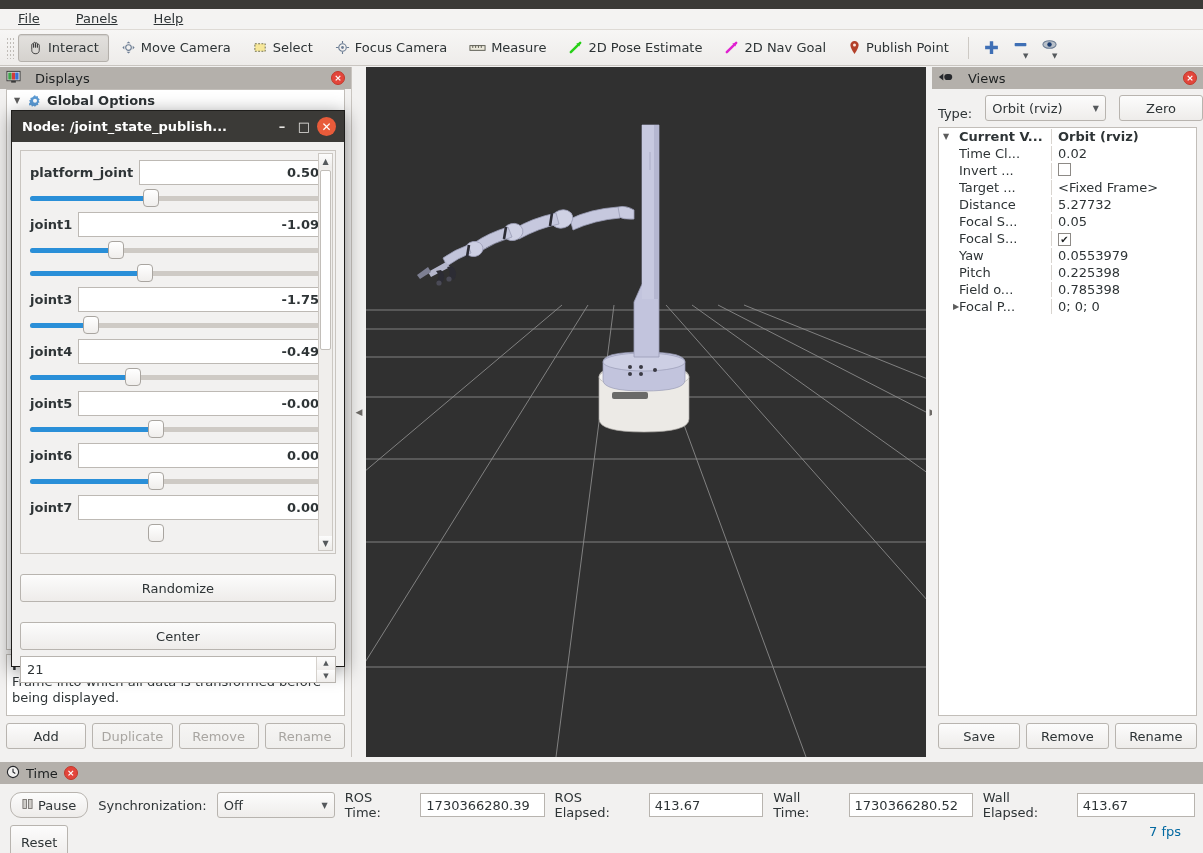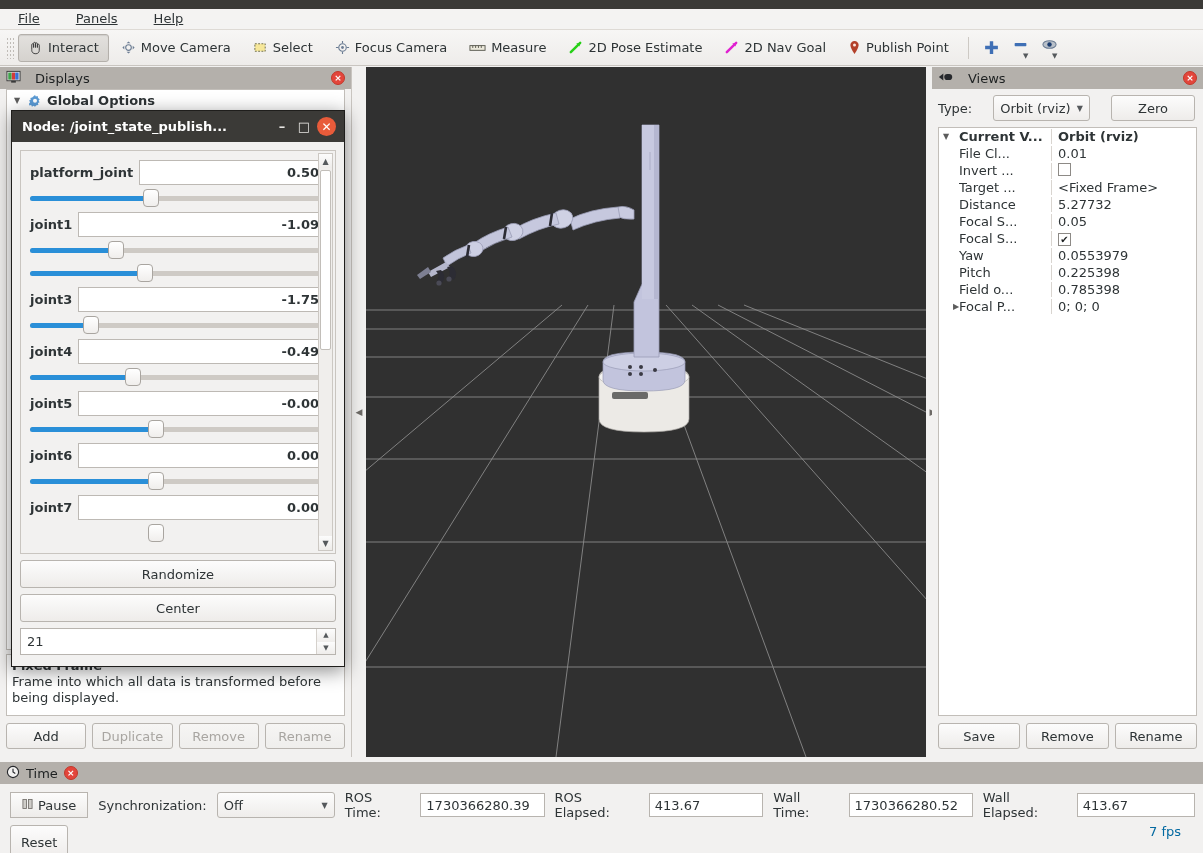--- a/index.html
+++ b/index.html
@@ -119,21 +119,21 @@
     color: #6d6a66; font-size: 9px;
   }
   .splitter-l { left: 352px; }
   .splitter-r { left: 926px; }
 
   
   #views-panel {
     position: absolute; left: 932px; top: 67px; width: 271px; height: 690px;
     background: #f2f1f0; display: flex; flex-direction: column;
   }
-  .type-row { display: flex; align-items: center; gap: 21px; padding: 6px 8px 4px 6px; }
+  .type-row { display: flex; align-items: flex-end; gap: 13px; padding: 6px 0 4px 6px; }
   .type-label { font-size: 13px; }
   .combo {
     flex: 1; height: 26px; border: 1px solid #b8b4af; border-radius: 3px;
     background: linear-gradient(#fcfcfc, #efedeb);
     display: flex; align-items: center; padding: 0 6px;
     font-size: 13px; position: relative;
   }
   .combo .cb-arrow { margin-left: auto; font-size: 8px; color: #55595c; }
   .zero-btn {
     width: 84px; height: 26px; border: 1px solid #b8b4af; border-radius: 3px;
@@ -163,21 +163,21 @@
   #time-panel {
     position: absolute; left: 0; top: 762px; width: 1203px; height: 110px;
     background: #f2f1f0;
   }
   .time-title {
     height: 22px; display: flex; align-items: center;
     background: #b4b0ab; color: #1d2021; font-size: 13px; padding: 0 6px; gap: 6px;
   }
   .time-body { display: flex; align-items: center; gap: 10px; padding: 6px 8px 0 10px; }
   .pause-btn {
-    height: 26px; padding: 0 11px; border: 1px solid #b8b4af; border-radius: 0;
+    height: 26px; padding: 0 11px; border: 1px solid #b8b4af; border-radius: 11px;
     background: linear-gradient(#fcfcfc, #eeecea); font-size: 13px;
     display: flex; align-items: center; gap: 5px;
   }
   .tfield {
     height: 24px; border: 1px solid #b8b4af; background: #ffffff;
     display: flex; align-items: center; padding: 0 5px; font-size: 13px;
   }
   .reset-row { padding: 5px 0 0 10px; display: flex; }
   .reset-btn {
     height: 26px; padding: 16px 10px; border: 1px solid #b8b4af; border-radius: 3px;
@@ -244,21 +244,21 @@
   }
   .vs-btn {
     width: 13px; height: 14px; display: flex; align-items: center;
     justify-content: center; font-size: 8px; color: #55595c;
     background: linear-gradient(#fcfcfc, #eeecea);
   }
   .vs-thumb {
     width: 11px; background: #ffffff; border: 1px solid #c2beb9; border-radius: 2px;
   }
   .dlg-btn {
-    height: 28px; margin-top: 6px; border: 1px solid #b8b4af; border-radius: 3px;
+    height: 28px; margin-top: 20px; border: 1px solid #b8b4af; border-radius: 3px;
     background: linear-gradient(#fcfcfc, #eeecea);
     display: flex; align-items: center; justify-content: center; font-size: 13px;
   }
   .spin-wrap {
     display: flex; height: 27px; margin-top: 6px;
     border: 1px solid #b8b4af; background: #ffffff; align-items: stretch;
   }
   .spin-val { flex: 1; display: flex; align-items: center; padding-left: 6px; font-size: 13px; }
   .spin-arrows {
     width: 19px; display: flex; flex-direction: column;
@@ -555,23 +555,23 @@
         <div class="prop-row bold">
           <div class="pk">
             <span class="pindent" style="font-size:8px;color:#5c5c5c">▼</span>
             <span class="klabel">Current V...</span>
           </div>
           <div class="pv">Orbit (rviz)</div>
         </div>
         <div class="prop-row">
           <div class="pk">
             <span class="pindent"></span>
-            <span class="klabel">File Cl...</span>
-          </div>
-          <div class="pv">0.01</div>
+            <span class="klabel">Time Cl...</span>
+          </div>
+          <div class="pv">0.02</div>
         </div>
         <div class="prop-row">
           <div class="pk">
             <span class="pindent"></span>
             <span class="klabel">Invert ...</span>
           </div>
           <div class="pv"><span class="chk"></span></div>
         </div>
         <div class="prop-row">
           <div class="pk">

